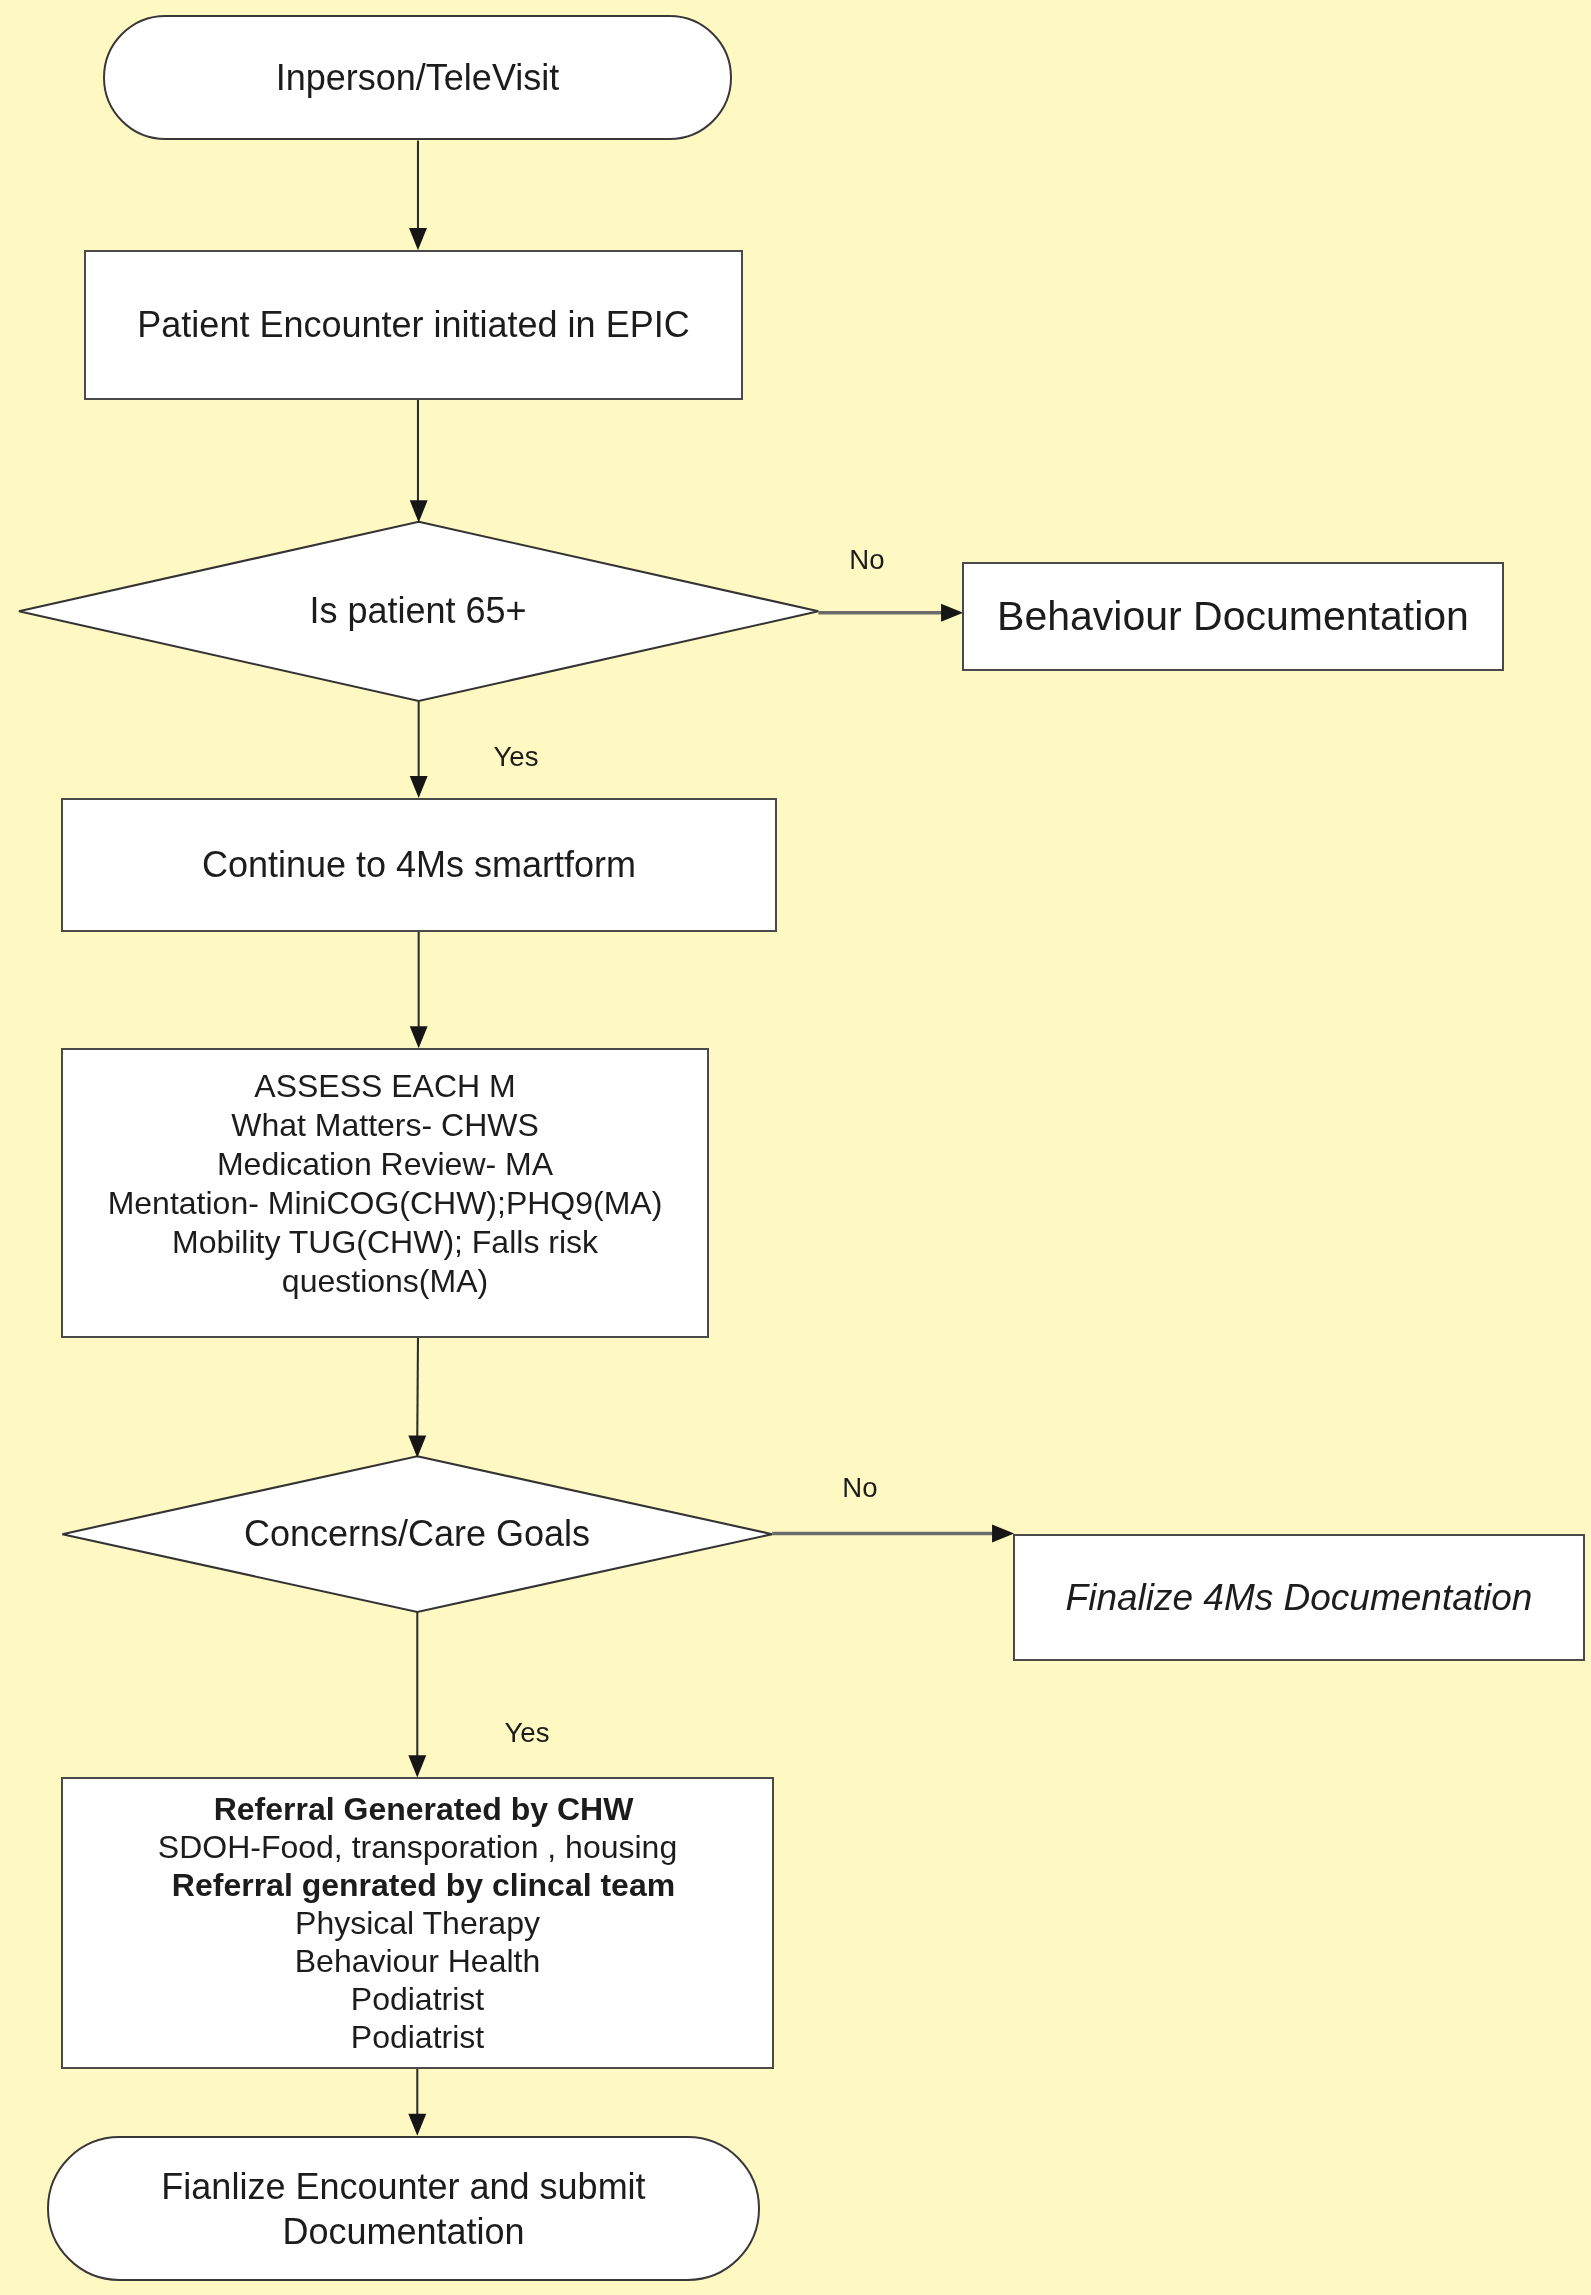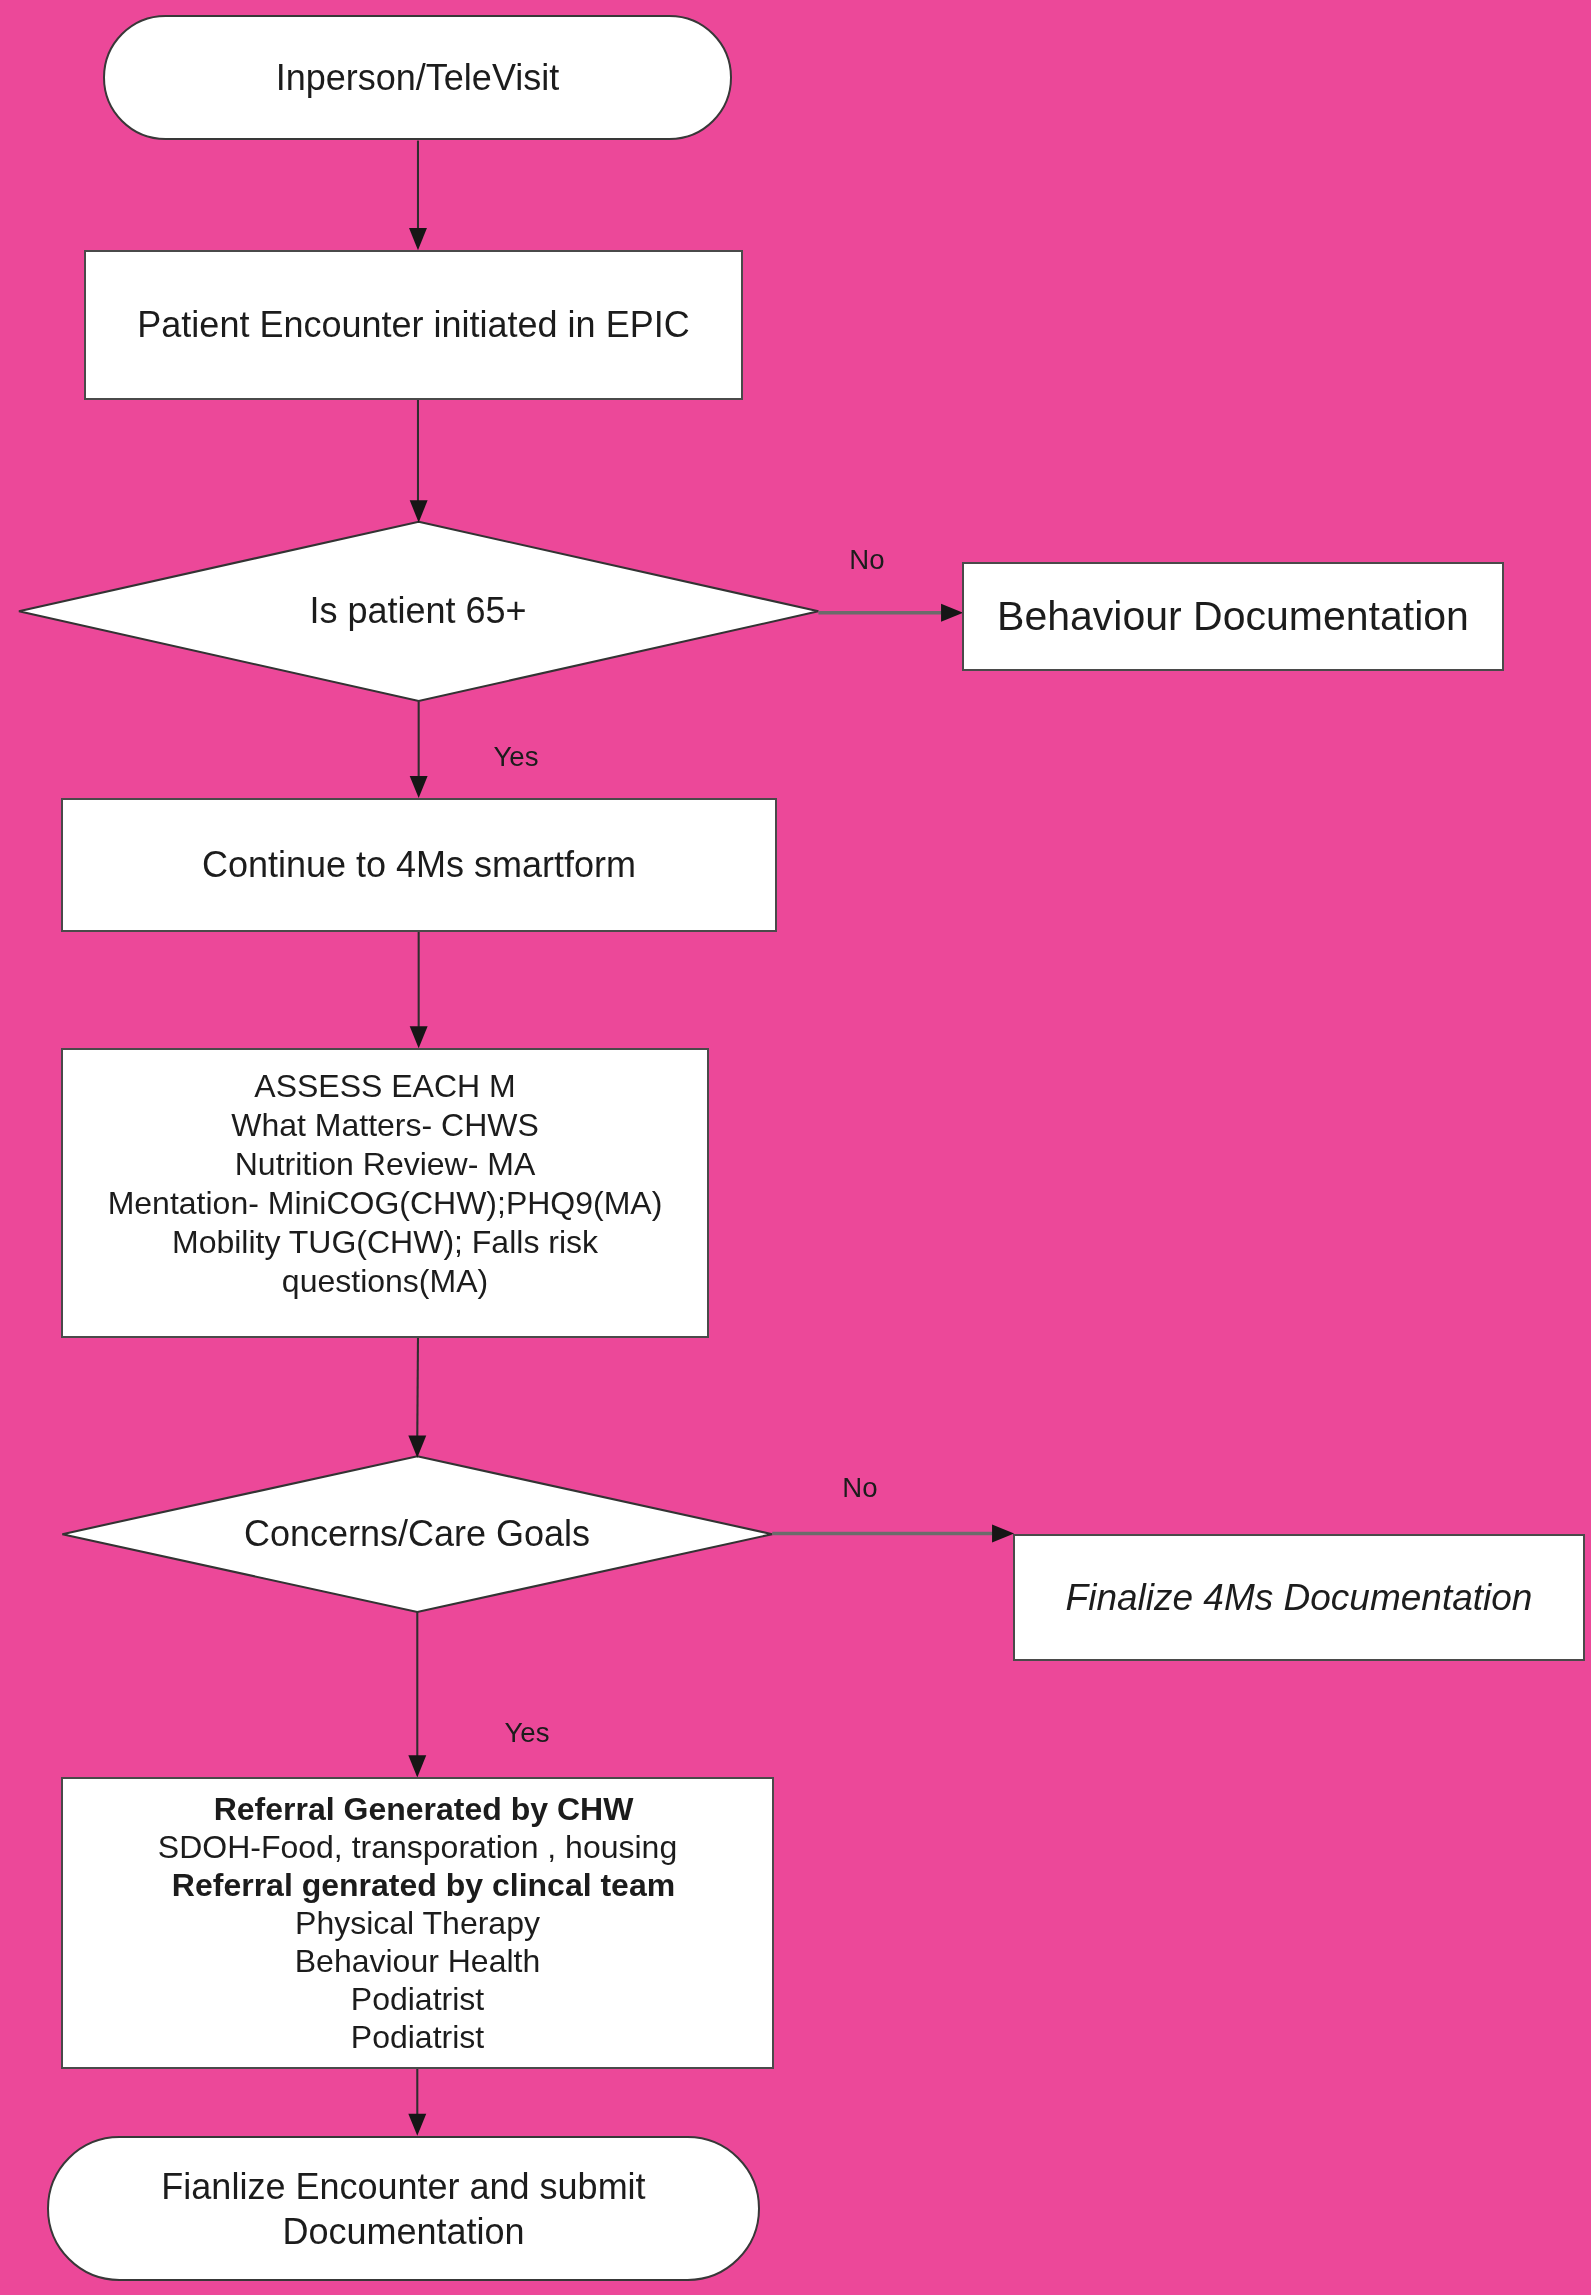--- a/index.html
+++ b/index.html
@@ -1,19 +1,19 @@
 <!DOCTYPE html>
 <html style="font-size:11px"><head>
 <meta charset="utf-8">
 <style>
   html, body { margin:0; padding:0; background:#ffffff; }
   .canvas {
     position:relative;
     width:1592px; height:2295px;
-    background:#ec4899;
+    background:#fef9c3;
     font-family:"Liberation Sans", sans-serif;
     color:#1c1c1c;
     overflow:hidden;
   }
   svg.wires { position:absolute; left:0; top:0; }
   .diamond { fill:#ffffff; stroke:#333333; stroke-width:3; }
   .edge { stroke:#2e2e2e; stroke-width:3; }
   .edge.gray { stroke:#6b6b6b; stroke-width:5; }
   .head { fill:#161616; }
 
@@ -110,21 +110,21 @@
     <span>Behaviour Documentation</span>
   </div>
 
   <div class="node process smartform">
     <span>Continue to 4Ms smartform</span>
   </div>
 
   <div class="node process assess">
     <div class="tline">ASSESS EACH M</div>
     <div class="tline">What Matters- CHWS</div>
-    <div class="tline">Nutrition Review- MA</div>
+    <div class="tline">Medication Review- MA</div>
     <div class="tline">Mentation- MiniCOG(CHW);PHQ9(MA)</div>
     <div class="tline">Mobility TUG(CHW); Falls risk</div>
     <div class="tline">questions(MA)</div>
   </div>
 
   <div class="dlabel concerns-label">Concerns/Care Goals</div>
 
   <div class="node process finalize">
     <span>Finalize 4Ms Documentation</span>
   </div>

